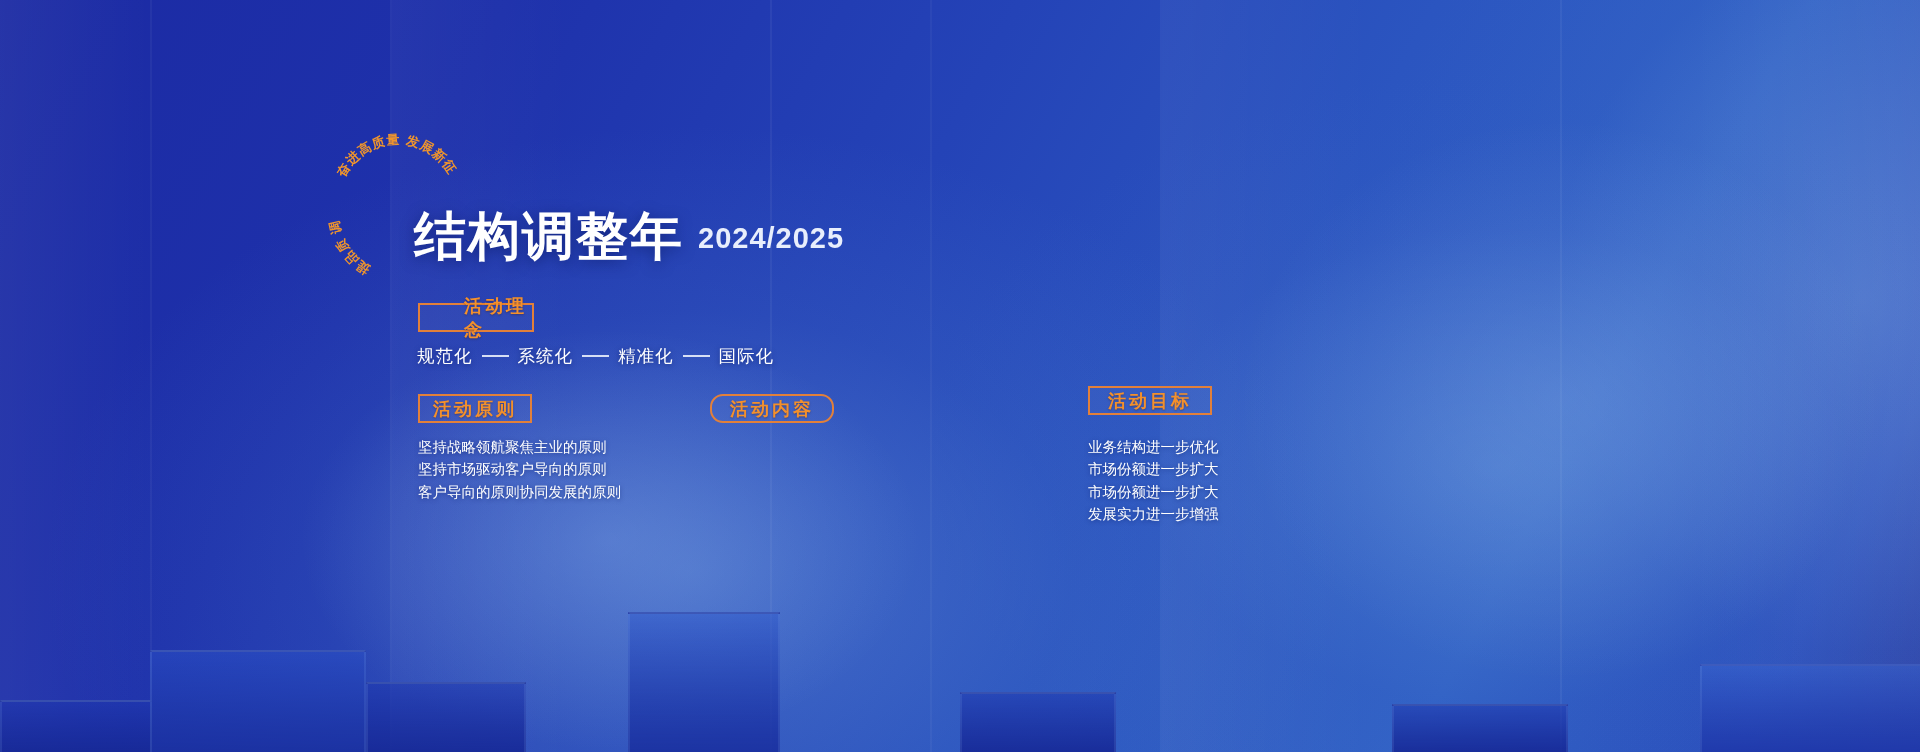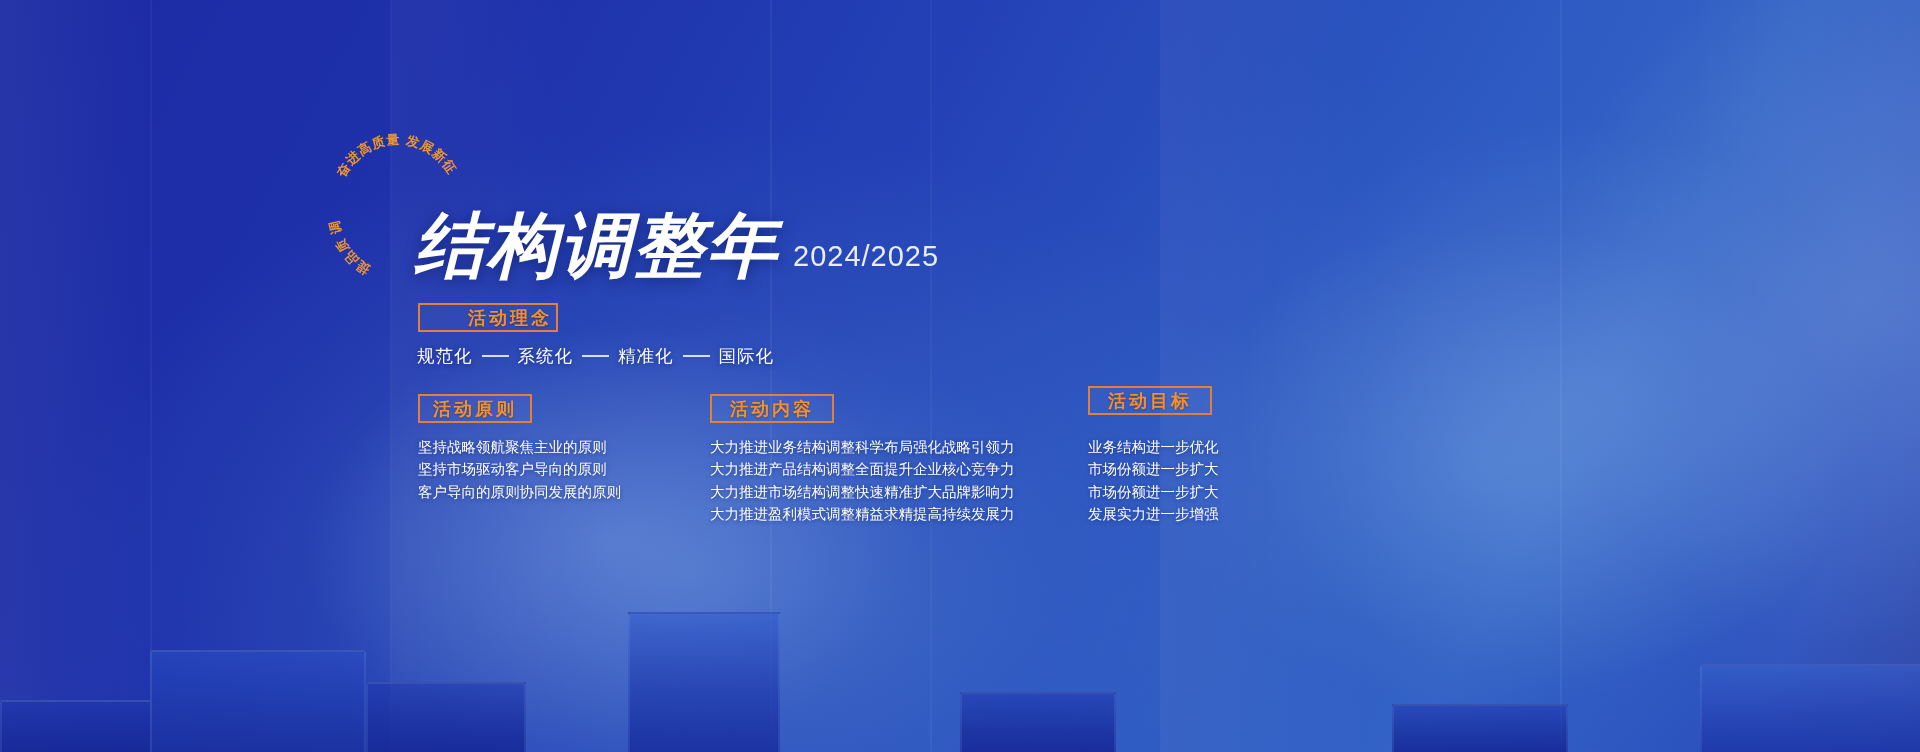--- a/index.html
+++ b/index.html
@@ -47,44 +47,43 @@
 
   
   #circle-mark{position:absolute;left:332px;top:118px;width:124px;height:152px;}
   #circle-mark svg{width:124px;height:152px;overflow:visible;}
   .circ-text{font-family:"Liberation Sans","DejaVu Sans",sans-serif;font-size:13px;font-weight:bold;fill:#f0952c;letter-spacing:1px;}
 
   
   #title-row{position:absolute;left:414px;top:212px;display:flex;align-items:flex-end;}
   #main-title{
     font-family:"DejaVu Sans","Liberation Sans",sans-serif;
-    font-size:71px;line-height:0.95;font-weight:bold;color:#ffffff;
+    font-size:52px;line-height:0.95;font-weight:bold;color:#ffffff;
     letter-spacing:2px;
     text-shadow:0 3px 14px rgba(8,20,90,0.55);
     white-space:nowrap;
-    font-style:italic;
   }
   #title-year{
     margin-left:14px;margin-bottom:6px;
     font-family:"Liberation Sans","DejaVu Sans",sans-serif;
-    font-size:29px;font-weight:400;color:#e8eefc;letter-spacing:1px;
+    font-size:29px;font-weight:700;color:#e8eefc;letter-spacing:1px;
   }
 
   
   .badge{
     position:absolute;display:inline-flex;align-items:center;justify-content:center;
     border:2px solid #e2803a;background:rgba(255,255,255,0.035);
     color:#f3902c;font-weight:bold;font-size:18px;letter-spacing:3px;
     font-family:"DejaVu Sans","Liberation Sans",sans-serif;
     text-shadow:0 1px 2px rgba(60,20,0,0.35);
     box-sizing:border-box;
   }
-  #badge-concept{left:418px;top:303px;width:140px;height:29px;padding-left:44px;}
+  #badge-concept{left:418px;top:303px;width:116px;height:29px;padding-left:44px;}
   #badge-principle{left:418px;top:394px;width:114px;height:29px;}
-  #badge-content{left:710px;top:394px;width:124px;height:29px;}
+  #badge-content{left:710px;top:394px;width:124px;height:29px;border-radius:13px;}
   #badge-goal{left:1088px;top:386px;width:124px;height:29px;}
 
   
   #concept-line{
     position:absolute;left:417px;top:344px;
     display:flex;align-items:center;gap:9px;
     color:#ffffff;font-size:17.5px;letter-spacing:1px;
     font-family:"DejaVu Sans","Liberation Sans",sans-serif;
     text-shadow:0 1px 5px rgba(10,25,95,0.6);
   }
@@ -174,38 +173,20 @@
     <div class="row">
       <span>坚持市场驱动</span>
       <span>客户导向的原则</span>
     </div>
     <div class="row">
       <span>客户导向的原则</span>
       <span>协同发展的原则</span>
     </div>
   </div>
 
-  <div class="col" id="col-content">
-    <div class="row">
-      <span>大力推进业务结构调整</span>
-      <span>科学布局强化战略引领力</span>
-    </div>
-    <div class="row">
-      <span>大力推进产品结构调整</span>
-      <span>全面提升企业核心竞争力</span>
-    </div>
-    <div class="row">
-      <span>大力推进市场结构调整</span>
-      <span>快速精准扩大品牌影响力</span>
-    </div>
-    <div class="row">
-      <span>大力推进盈利模式调整</span>
-      <span>精益求精提高持续发展力</span>
-    </div>
-  </div>
 
   <div class="col" id="col-goal">
     <div class="row">
       <span>业务结构进一步优化</span>
     </div>
     <div class="row">
       <span>市场份额进一步扩大</span>
     </div>
     <div class="row">
       <span>市场份额进一步扩大</span>

